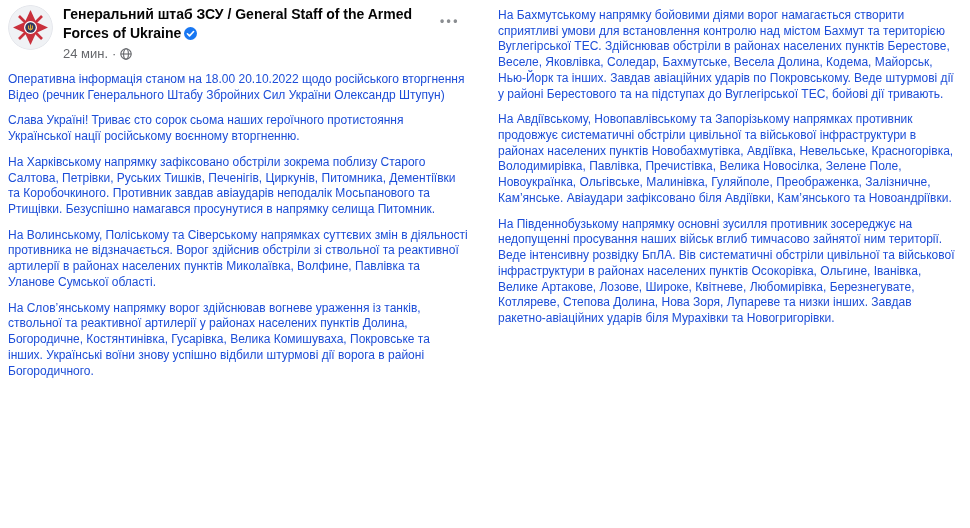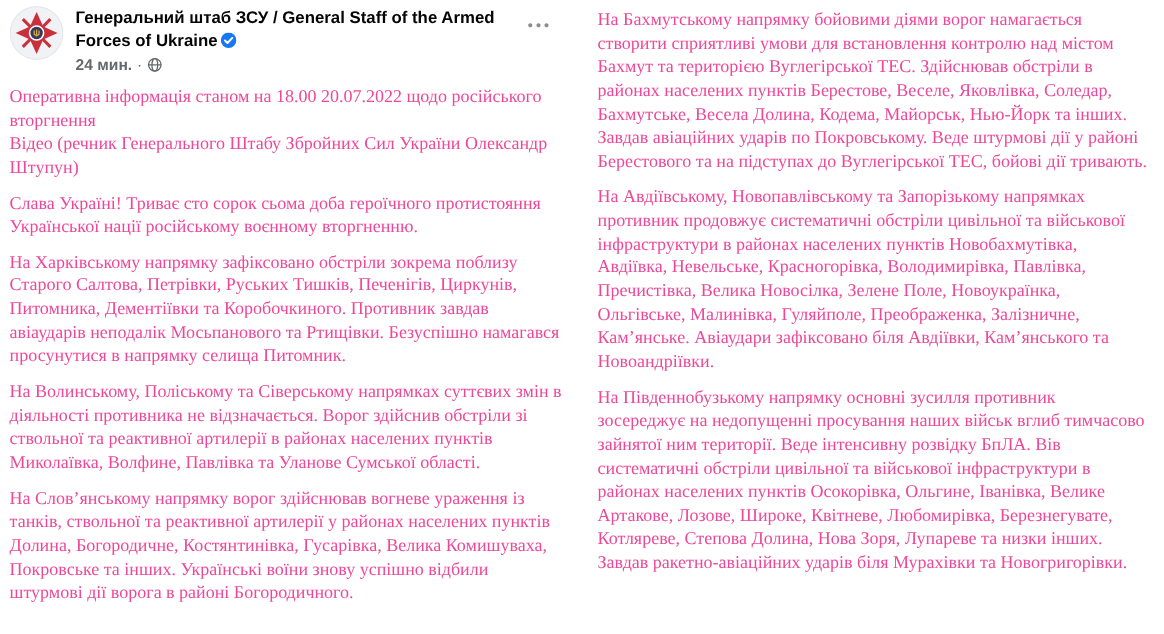--- a/index.html
+++ b/index.html
@@ -55,43 +55,42 @@
     margin-left: 3px;
   }
   .meta-row {
     margin-top: 3px;
     font-size: 13px;
     color: #65676b;
     display: flex;
     align-items: center;
     gap: 4px;
   }
-  .meta-row .timestamp { cursor: pointer; font-weight: bold; }
+  .meta-row .timestamp { cursor: pointer; }
   .globe-icon { display: inline-block; width: 12px; height: 12px; margin-top: 1px; }
   .more-menu {
     position: absolute;
     right: 2px; top: 10px;
     color: #8a8d91;
     font-size: 12px;
     letter-spacing: 2.5px;
     font-weight: bold;
     padding: 4px 6px;
     border-radius: 6px;
     cursor: pointer;
     user-select: none;
   }
 
   
   .para {
     margin: 0 0 10px 0;
-    font-size: 15px;
+    font-size: 12px;
     line-height: 1.31;
     white-space: pre-line;
-    color: #ec4899;
-    font-family: Liberation Serif, serif;
+    color: #1d4ed8;
   }
 </style>
 </head>
 <body>
 
 <div class="post">
 
   <div class="col col-left">
 
     <div class="post-header">
@@ -138,23 +137,23 @@
               <line x1="0.8" y1="6" x2="11.2" y2="6" stroke="#65676b" stroke-width="1.1"></line>
               <ellipse cx="6" cy="6" rx="2.4" ry="5.2" fill="none" stroke="#65676b" stroke-width="1.1"></ellipse>
             </svg>
           </span>
         </div>
       </div>
 
       <div class="more-menu">•••</div>
     </div>
 
-    <p class="para">Оперативна інформація станом на 18.00 20.07.2022 щодо російського вторгнення
+    <p class="para">Оперативна інформація станом на 18.00 20.10.2022 щодо російського вторгнення
 Відео (речник Генерального Штабу Збройних Сил України Олександр Штупун)</p>
-    <p class="para">Слава Україні! Триває сто сорок сьома доба героїчного протистояння Української нації російському воєнному вторгненню.</p>
+    <p class="para">Слава Україні! Триває сто сорок сьома наших героїчного протистояння Української нації російському воєнному вторгненню.</p>
     <p class="para">На Харківському напрямку зафіксовано обстріли зокрема поблизу Старого Салтова, Петрівки, Руських Тишків, Печенігів, Циркунів, Питомника, Дементіївки та Коробочкиного. Противник завдав авіаударів неподалік Мосьпанового та Ртищівки. Безуспішно намагався просунутися в напрямку селища Питомник.</p>
     <p class="para">На Волинському, Поліському та Сіверському напрямках суттєвих змін в діяльності противника не відзначається. Ворог здійснив обстріли зі ствольної та реактивної артилерії в районах населених пунктів Миколаївка, Волфине, Павлівка та Уланове Сумської області.</p>
     <p class="para">На Слов’янському напрямку ворог здійснював вогневе ураження із танків, ствольної та реактивної артилерії у районах населених пунктів Долина, Богородичне, Костянтинівка, Гусарівка, Велика Комишуваха, Покровське та інших. Українські воїни знову успішно відбили штурмові дії ворога в районі Богородичного.</p>
 
   </div>
 
   <div class="col col-right">
     <p class="para">На Бахмутському напрямку бойовими діями ворог намагається створити сприятливі умови для встановлення контролю над містом Бахмут та територією Вуглегірської ТЕС. Здійснював обстріли в районах населених пунктів Берестове, Веселе, Яковлівка, Соледар, Бахмутське, Весела Долина, Кодема, Майорськ, Нью-Йорк та інших. Завдав авіаційних ударів по Покровському. Веде штурмові дії у районі Берестового та на підступах до Вуглегірської ТЕС, бойові дії тривають.</p>
     <p class="para">На Авдіївському, Новопавлівському та Запорізькому напрямках противник продовжує систематичні обстріли цивільної та військової інфраструктури в районах населених пунктів Новобахмутівка, Авдіївка, Невельське, Красногорівка, Володимирівка, Павлівка, Пречистівка, Велика Новосілка, Зелене Поле, Новоукраїнка, Ольгівське, Малинівка, Гуляйполе, Преображенка, Залізничне, Кам’янське. Авіаудари зафіксовано біля Авдіївки, Кам’янського та Новоандріївки.</p>
     <p class="para">На Південнобузькому напрямку основні зусилля противник зосереджує на недопущенні просування наших військ вглиб тимчасово зайнятої ним території. Веде інтенсивну розвідку БпЛА. Вів систематичні обстріли цивільної та військової інфраструктури в районах населених пунктів Осокорівка, Ольгине, Іванівка, Велике Артакове, Лозове, Широке, Квітневе, Любомирівка, Березнегувате, Котляреве, Степова Долина, Нова Зоря, Лупареве та низки інших. Завдав ракетно-авіаційних ударів біля Мурахівки та Новогригорівки.</p>

